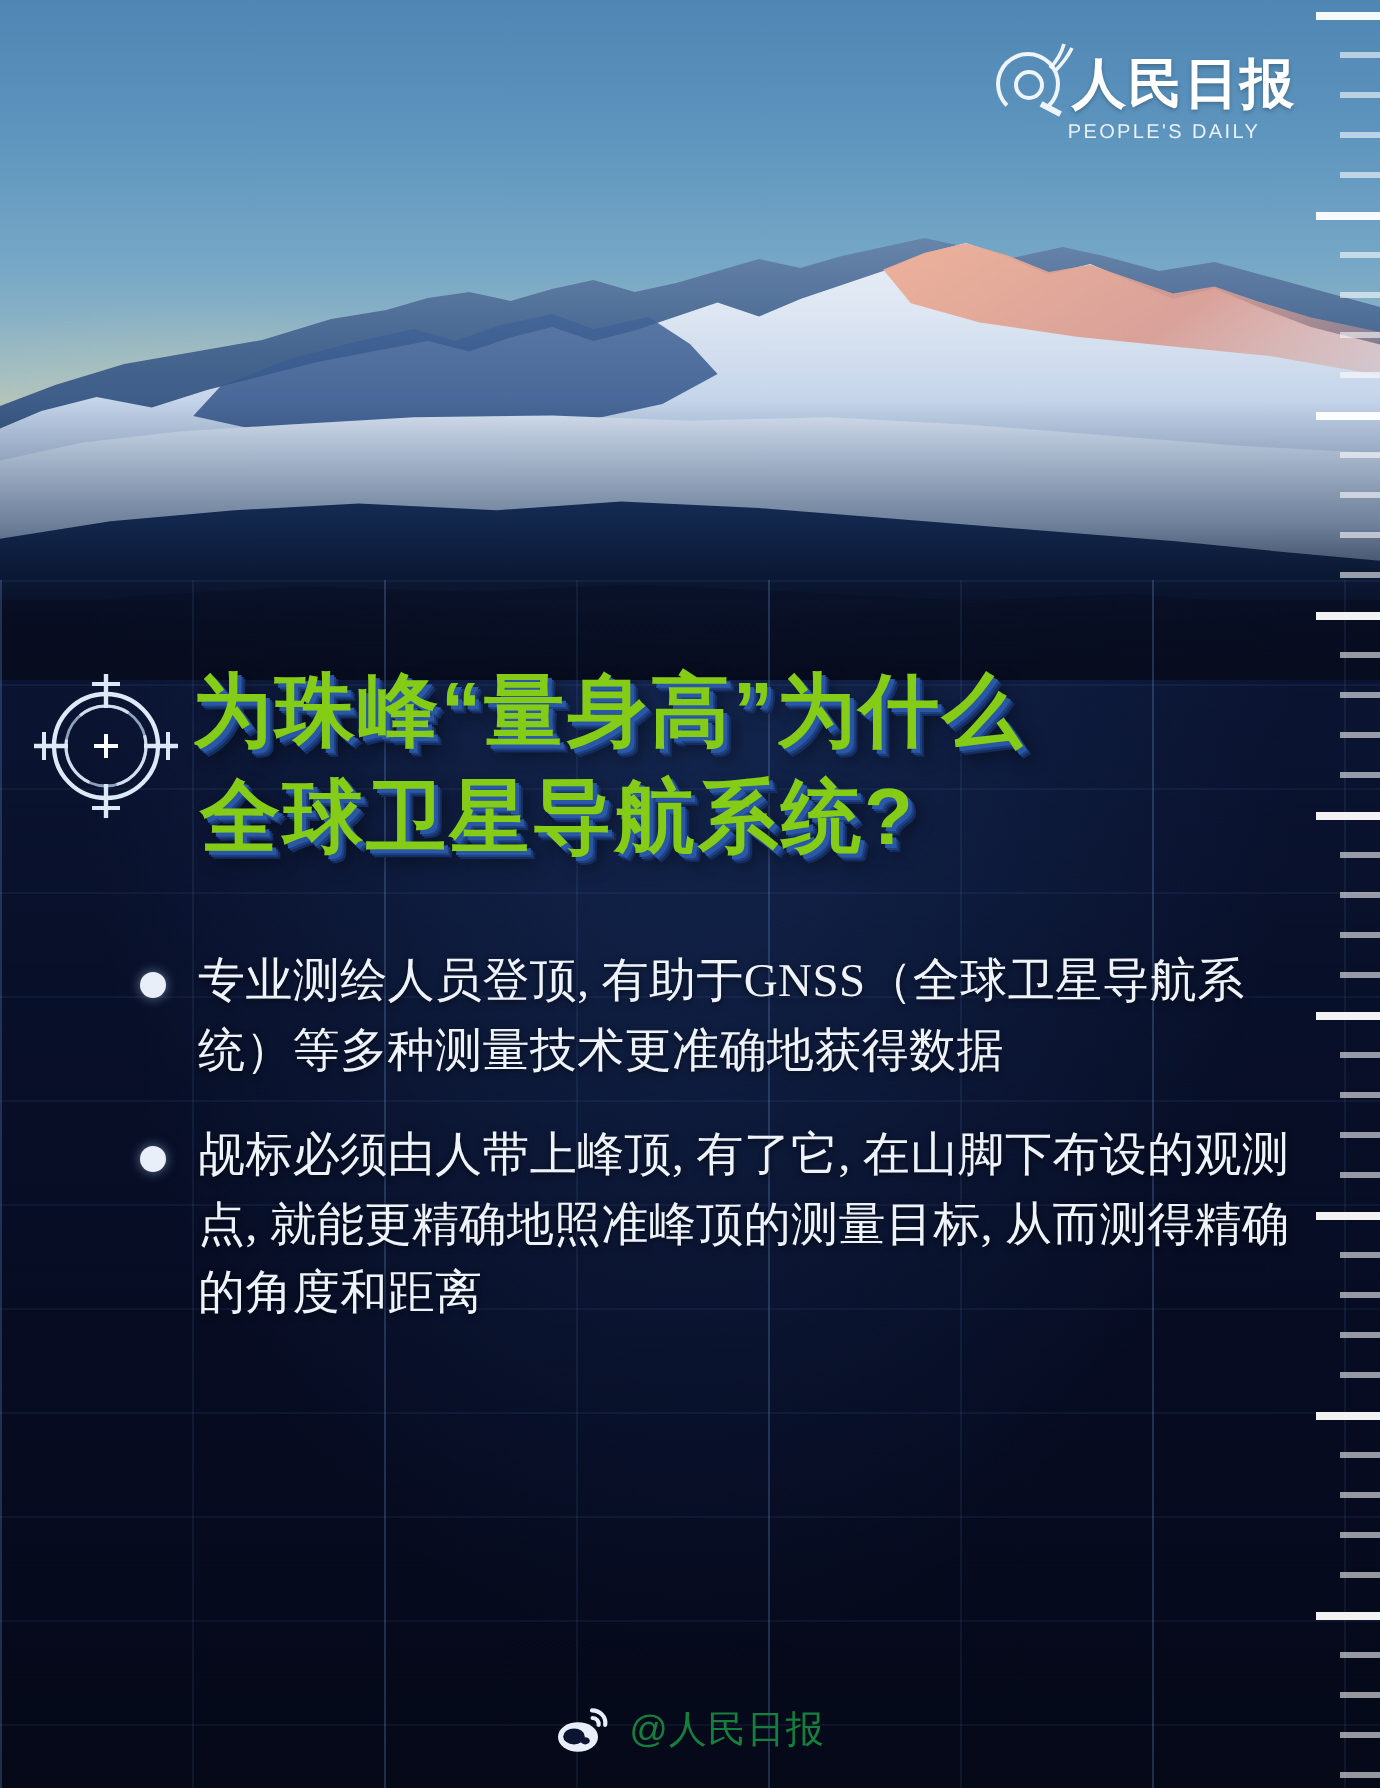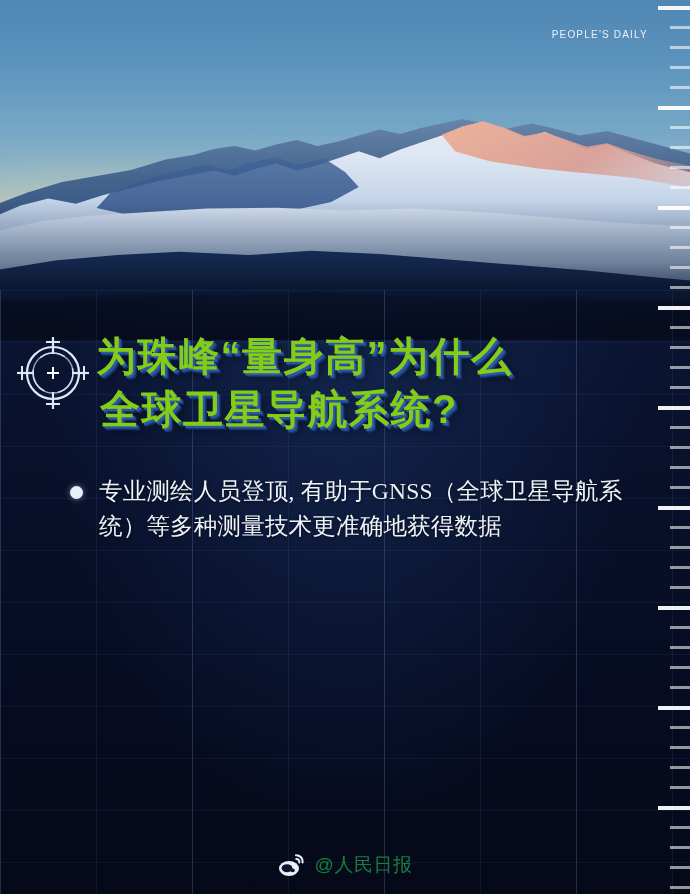--- a/index.html
+++ b/index.html
@@ -347,20 +347,32 @@
     <div class="ridge ridge-fore"></div>
     <div class="ridge ridge-fore2"></div>
   </div>
 
   <div class="body-bg"></div>
   <div class="photo-fade"></div>
   <div class="grid"></div>
   <div class="grid-accent"></div>
 
   <div class="pd-logo">
+    <div class="pd-row">
+      <div class="pd-at">
+        <div class="pd-at-ring"></div>
+        <div class="pd-at-inner"></div>
+        <div class="pd-at-tail"></div>
+        <svg class="pd-waves" viewBox="0 0 18 18">
+          <path d="M3 14 Q8 9 10 2" stroke="#ffffff" stroke-width="1.8" fill="none" opacity=".9"></path>
+          <path d="M6 15 Q11 10 14 4" stroke="#ffffff" stroke-width="1.8" fill="none" opacity=".9"></path>
+        </svg>
+      </div>
+      <div class="pd-name">人民日报</div>
+    </div>
     <div class="pd-sub">PEOPLE'S DAILY</div>
   </div>
 
   <div class="ruler" id="ruler">
       <div class="tick major" style="top: 6px;"></div>
       <div class="tick minor" style="top: 26px;"></div>
       <div class="tick minor" style="top: 46px;"></div>
       <div class="tick minor" style="top: 66px;"></div>
       <div class="tick minor" style="top: 86px;"></div>
       <div class="tick major" style="top: 106px;"></div>
@@ -425,20 +437,24 @@
       <div class="t-line">为珠峰“量身高”为什么</div>
       <div class="t-line second">全球卫星导航系统?</div>
     </div>
   </div>
 
   <div class="bullets" id="bullets">
       <div class="bullet">
         <div class="dot"></div>
         <div class="btext">专业测绘人员登顶, 有助于GNSS（全球卫星导航系统）等多种测量技术更准确地获得数据</div>
       </div>
+      <div class="bullet">
+        <div class="dot"></div>
+        <div class="btext">觇标必须由人带上峰顶, 有了它, 在山脚下布设的观测点, 就能更精确地照准峰顶的测量目标, 从而测得精确的角度和距离</div>
+      </div>
     </div>
 
   <div class="footer">
     <svg class="weibo-icon" viewBox="0 0 28 24">
       <ellipse cx="11" cy="15.5" rx="10" ry="7.4" fill="#e9eff8"></ellipse>
       <ellipse cx="9" cy="15.2" rx="5.4" ry="4" fill="#0b1430"></ellipse>
       <ellipse cx="14.6" cy="17.4" rx="2.3" ry="1.8" fill="#0b1430"></ellipse>
       <path d="M18 2.2c4 0 7.2 3.3 6.6 7.2" stroke="#e9eff8" stroke-width="2.1" fill="none" stroke-linecap="round"></path>
       <path d="M18.3 6c1.9 0 3.3 1.6 3 3.4" stroke="#e9eff8" stroke-width="2.1" fill="none" stroke-linecap="round"></path>
     </svg>

